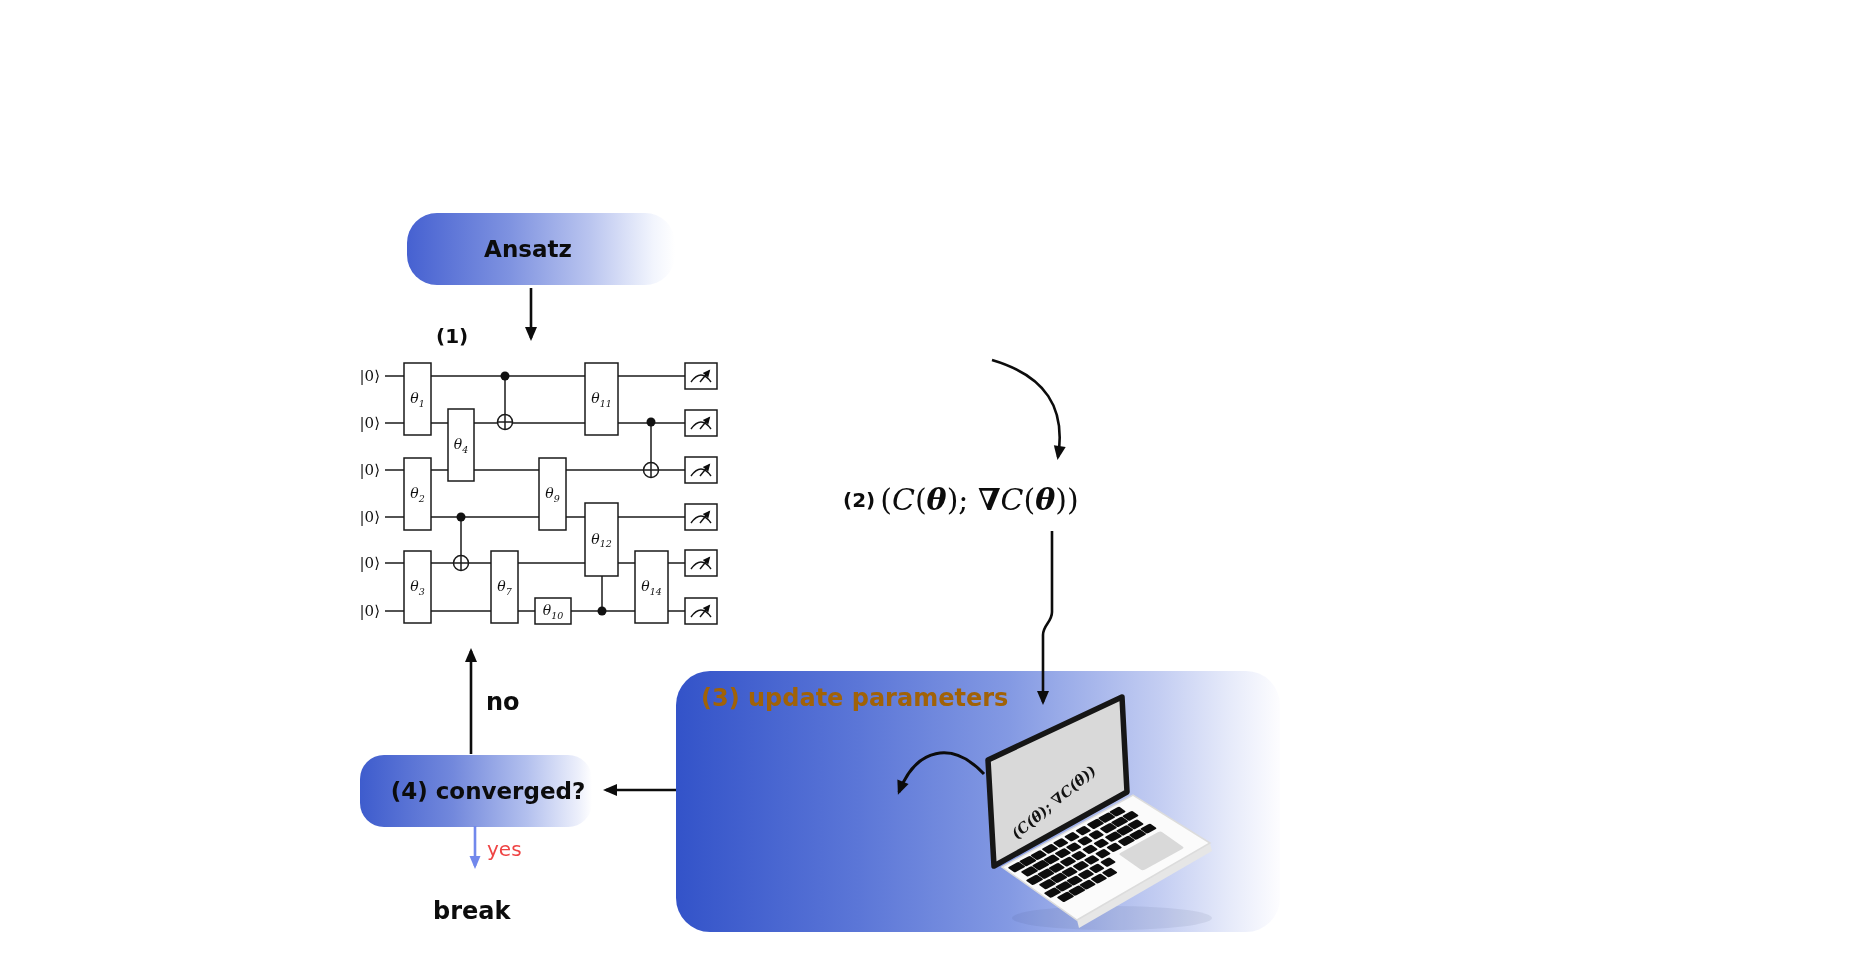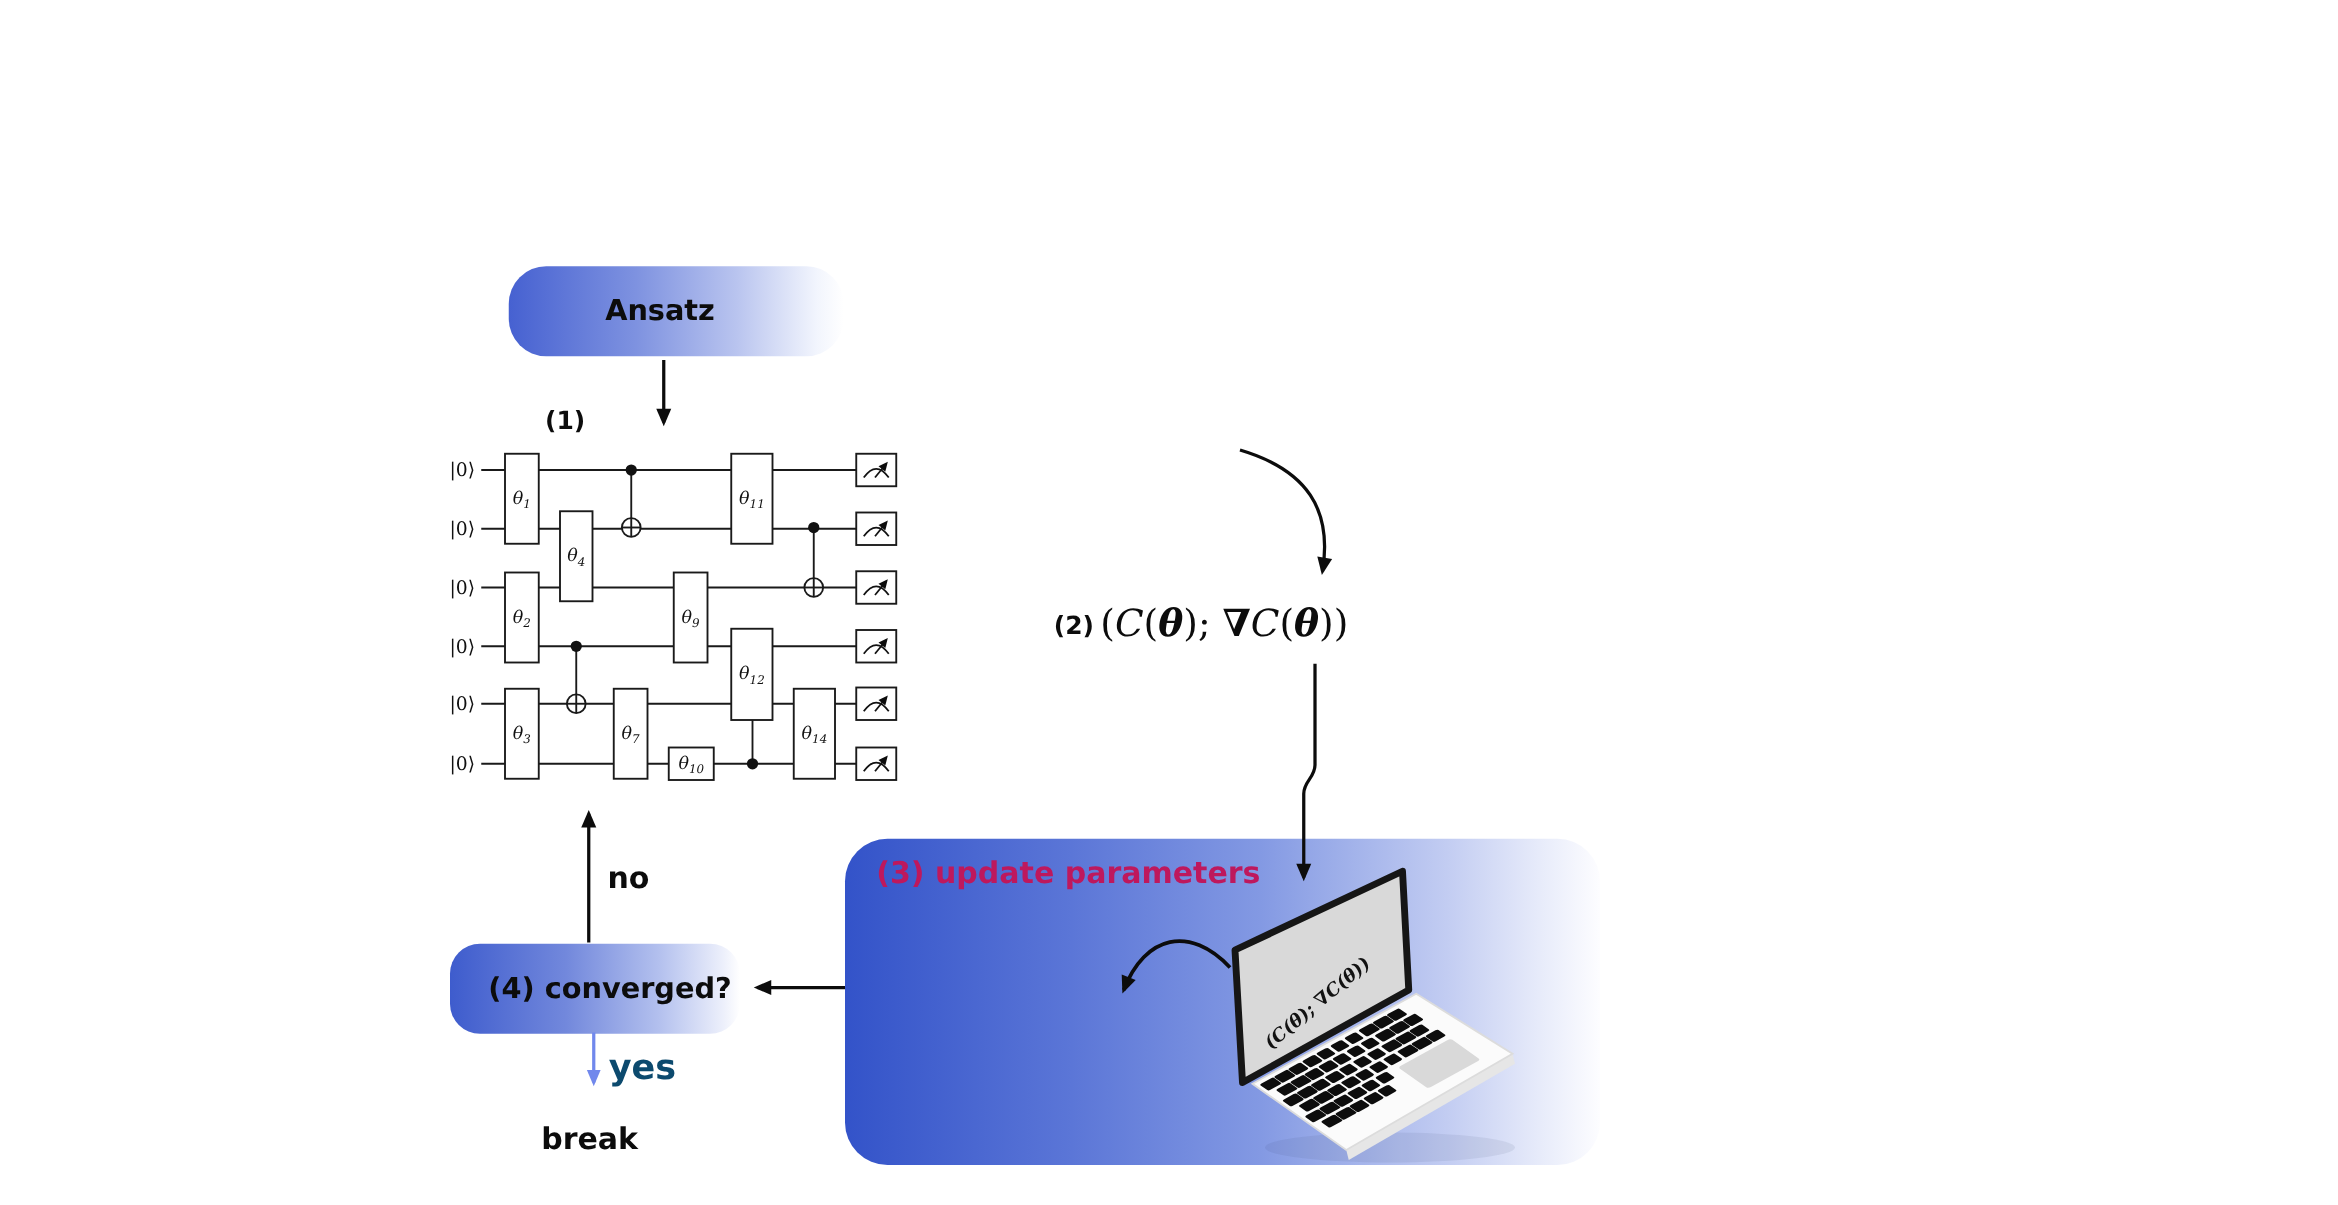--- a/index.html
+++ b/index.html
@@ -41,24 +41,24 @@
   .m-ar{display:inline-block;font-size:0;width:54px;height:3px;background:#0c0c0c;
         position:relative;margin:0 10px 0 8px;vertical-align:8px;}
   .m-ar::after{content:"";position:absolute;right:-12px;top:-5px;width:0;height:0;
         border-left:13px solid #0c0c0c;border-top:6.5px solid transparent;border-bottom:6.5px solid transparent;}
 
   .lbl-1{left:436px;top:324px;font-size:20px;font-weight:bold;color:#0c0c0c;}
   .step2-row{left:843px;top:482px;display:flex;align-items:center;gap:5px;}
   .step2-row .step-label{font-size:20px;}
   .step2-row .math{font-size:30px;}
   .u-box .math{font-size:32px;}
-  .box3-title{left:701px;top:684px;font-size:24px;font-weight:bold;color:#be185d;}
+  .box3-title{left:701px;top:684px;font-size:24px;font-weight:bold;color:#a16207;}
   .equation{left:711px;top:810px;font-size:28px;}
   .lbl-no{left:486px;top:688px;font-size:24px;font-weight:bold;color:#0c0c0c;}
-  .lbl-yes{left:487px;top:837px;font-size:28px;font-weight:bold;color:#0c4a6e;}
+  .lbl-yes{left:487px;top:837px;font-size:20px;font-weight:normal;color:#ef4444;}
   .lbl-break{left:433px;top:882px;font-size:24px;font-weight:bold;color:#0c0c0c;margin-top:15px;}
 </style>
 </head>
 <body>
 
 <div class="canvas">
 
   <svg id="svg-under" class="layer" viewBox="0 0 1870 964">
     <defs>
       <marker id="ah-black" markerUnits="userSpaceOnUse" markerWidth="16" markerHeight="14" refX="12" refY="7" orient="auto">

